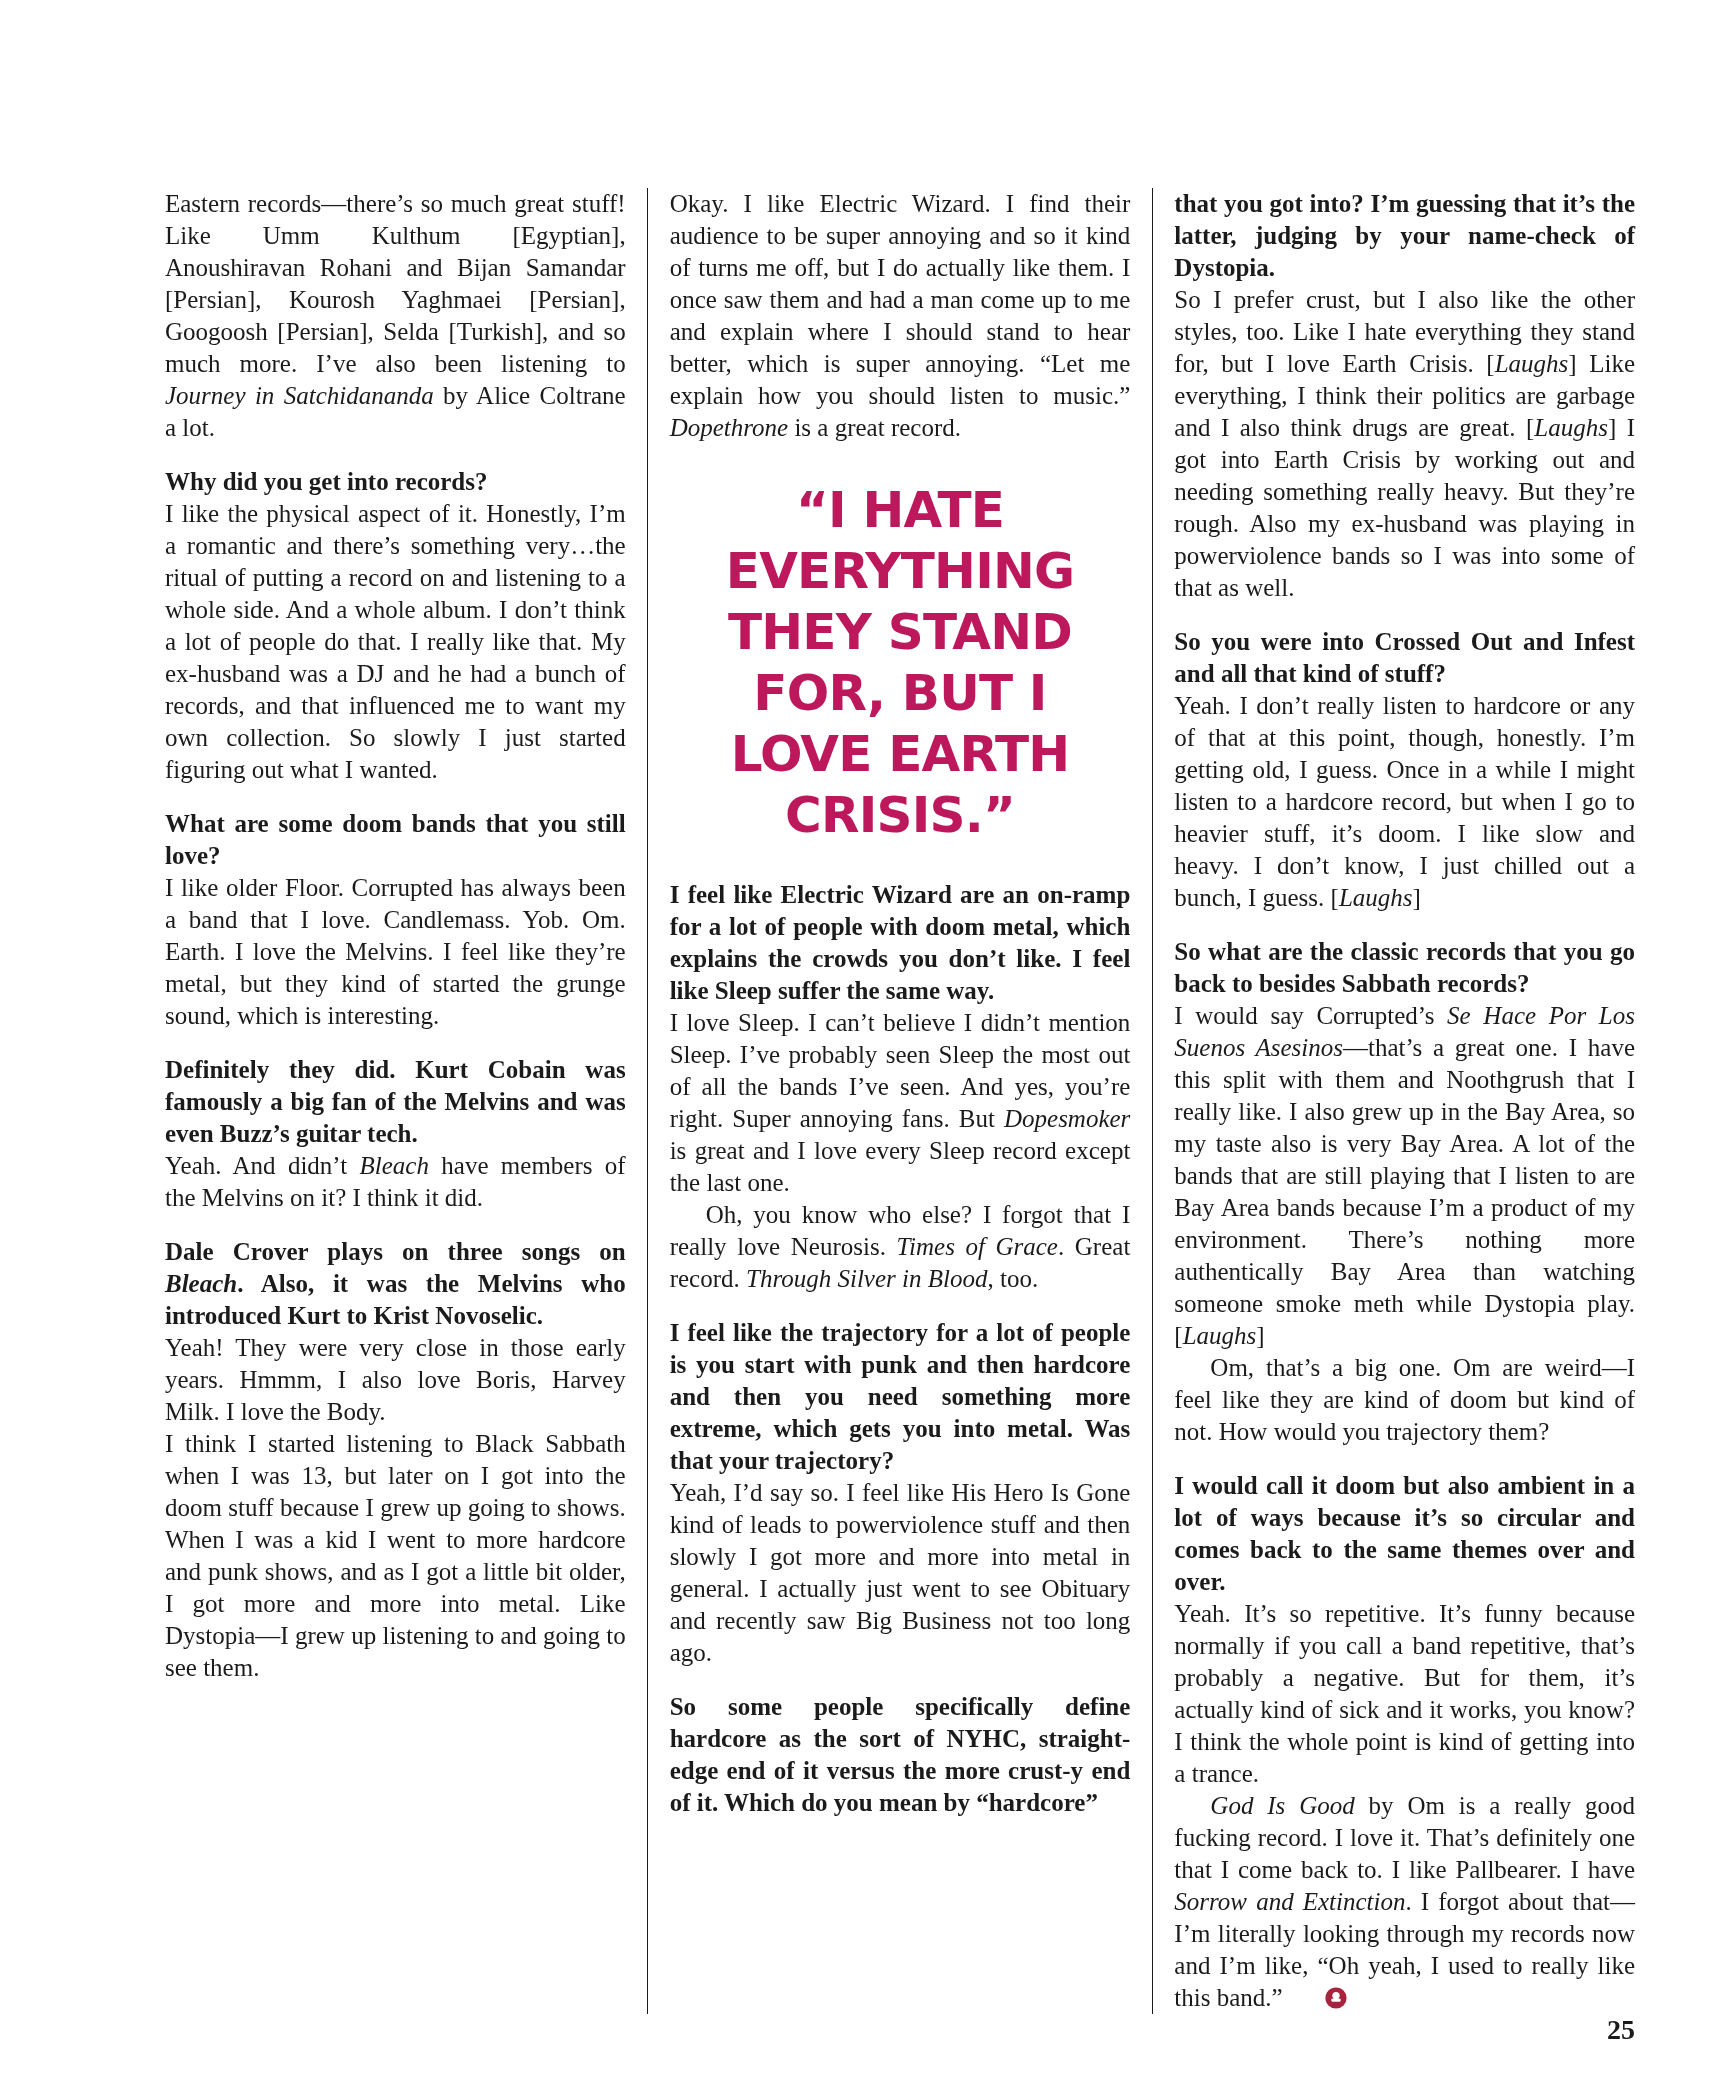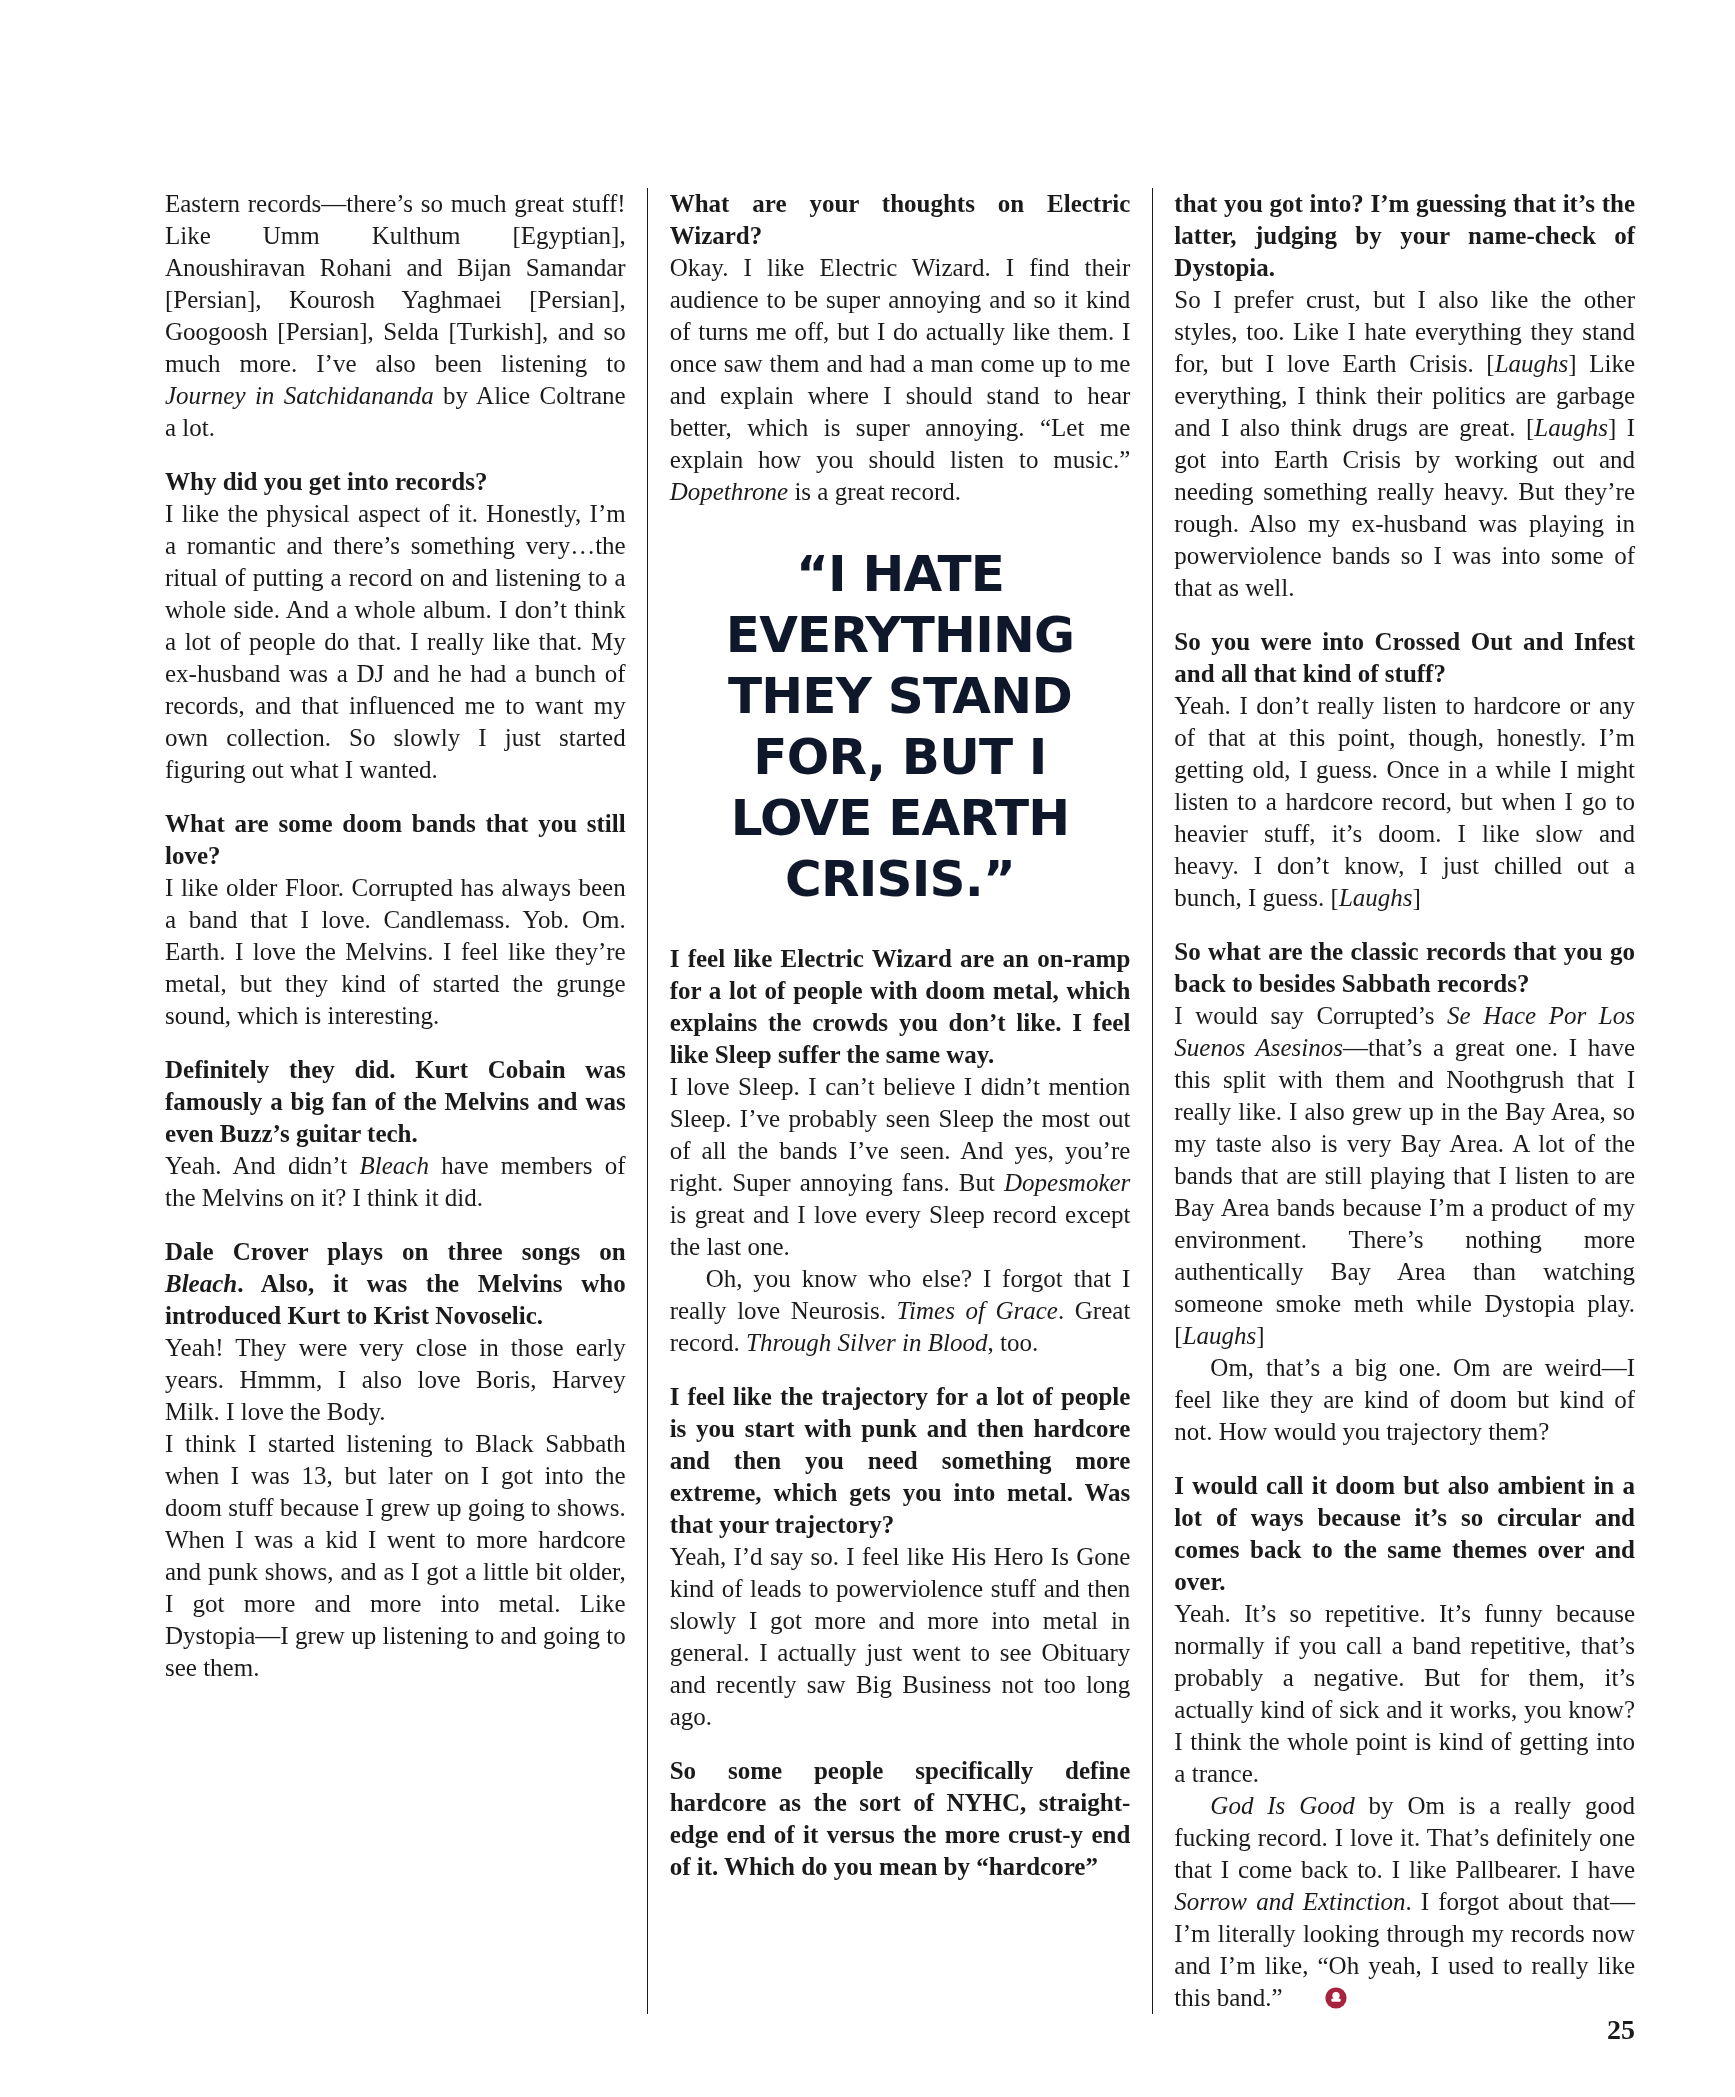--- a/index.html
+++ b/index.html
@@ -79,23 +79,22 @@
       <p class="answer"><span class="run-r">I like the physical aspect of it. Honestly, I’m a romantic and there’s something very…the ritual of putting a record on and listening to a whole side. And a whole album. I don’t think a lot of people do that. I really like that. My ex-husband was a DJ and he had a bunch of records, and that influenced me to want my own collection. So slowly I just started figuring out what I wanted.</span></p>
       <p class="question"><span class="run-b">What are some doom bands that you still love?</span></p>
       <p class="answer"><span class="run-r">I like older Floor. Corrupted has always been a band that I love. Candlemass. Yob. Om. Earth. I love the Melvins. I feel like they’re metal, but they kind of started the grunge sound, which is interesting.</span></p>
       <p class="question"><span class="run-b">Definitely they did. Kurt Cobain was famously a big fan of the Melvins and was even Buzz’s guitar tech.</span></p>
       <p class="answer"><span class="run-r">Yeah. And didn’t </span><span class="run-i">Bleach</span><span class="run-r"> have members of the Melvins on it? I think it did.</span></p>
       <p class="question"><span class="run-b">Dale Crover plays on three songs on </span><span class="run-bi">Bleach</span><span class="run-b">. Also, it was the Melvins who introduced Kurt to Krist Novoselic.</span></p>
       <p class="answer"><span class="run-r">Yeah! They were very close in those early years. Hmmm, I also love Boris, Harvey Milk. I love the Body.</span></p>
       <p class="answer"><span class="run-r">I think I started listening to Black Sabbath when I was 13, but later on I got into the doom stuff because I grew up going to shows. When I was a kid I went to more hardcore and punk shows, and as I got a little bit older, I got more and more into metal. Like Dystopia—I grew up listening to and going to see them.</span></p>
     </div>
   <div class="column">
-      <p class="question"><span class="run-b">What are your thoughts on Electric Wizard?</span></p>
       <p class="answer"><span class="run-r">Okay. I like Electric Wizard. I find their audience to be super annoying and so it kind of turns me off, but I do actually like them. I once saw them and had a man come up to me and explain where I should stand to hear better, which is super annoying. “Let me explain how you should listen to music.” </span><span class="run-i">Dopethrone</span><span class="run-r"> is a great record.</span></p>
-      <div class="pullquote" style="color: #0f172a;">
+      <div class="pullquote" style="color: #be185d;">
         <div>“I HATE</div>
         <div>EVERYTHING</div>
         <div>THEY STAND</div>
         <div>FOR, BUT I</div>
         <div>LOVE EARTH</div>
         <div>CRISIS.”</div>
       </div>
       <p class="question"><span class="run-b">I feel like Electric Wizard are an on-ramp for a lot of people with doom metal, which explains the crowds you don’t like. I feel like Sleep suffer the same way.</span></p>
       <p class="answer"><span class="run-r">I love Sleep. I can’t believe I didn’t mention Sleep. I’ve probably seen Sleep the most out of all the bands I’ve seen. And yes, you’re right. Super annoying fans. But </span><span class="run-i">Dopesmoker</span><span class="run-r"> is great and I love every Sleep record except the last one.</span></p>
       <p class="answer indent"><span class="run-r">Oh, you know who else? I forgot that I really love Neurosis. </span><span class="run-i">Times of Grace</span><span class="run-r">. Great record. </span><span class="run-i">Through Silver in Blood</span><span class="run-r">, too.</span></p>

